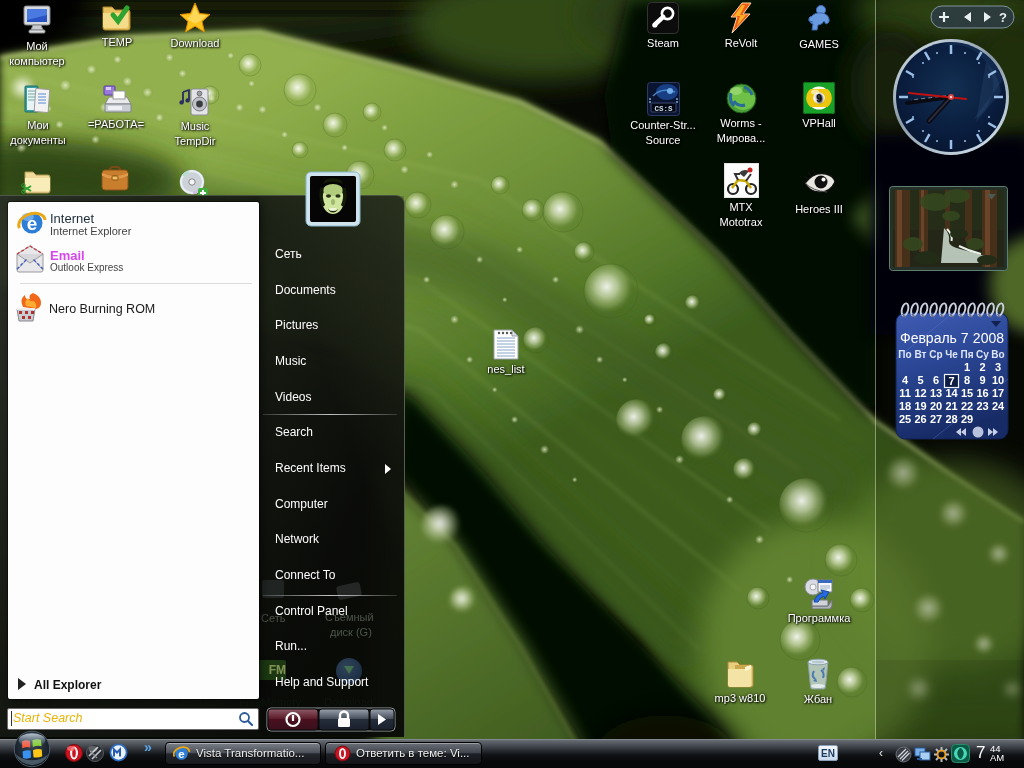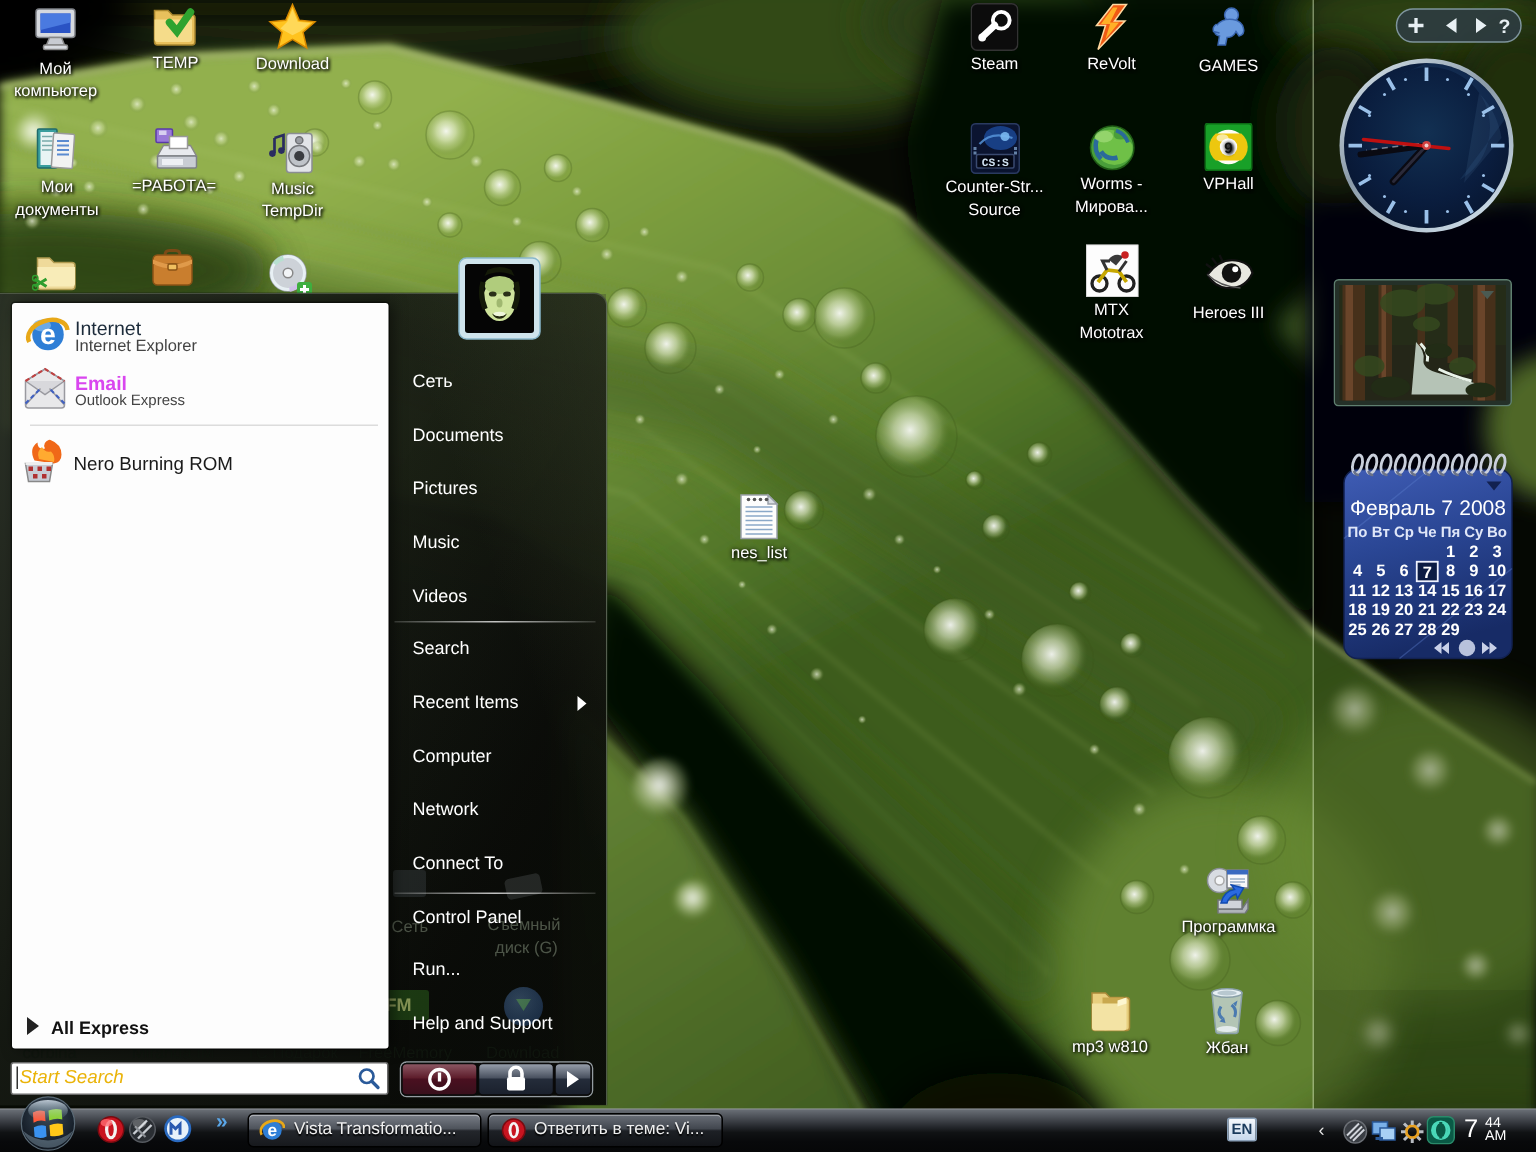--- a/index.html
+++ b/index.html
@@ -564,21 +564,21 @@
 <div style="position:absolute;left:260px;top:196px;width:144px;height:540px;background:linear-gradient(250deg,rgba(88,102,62,.30),rgba(0,0,0,0) 42%),linear-gradient(115deg,rgba(44,52,34,.2),rgba(0,0,0,.18) 60%)"></div>
 
 <div class="faint" style="left:15px;top:696px;color:rgba(16,22,14,.9)">corbina</div>
 <div class="faint" style="left:88px;top:696px;color:rgba(16,22,14,.9)">Miranda IM</div>
 <div class="faint" style="left:164px;top:696px;color:rgba(16,22,14,.9)">ТС Подарок</div>
 <div class="faint" style="left:239px;top:696px;color:rgba(16,22,14,.9)">FreeMemory</div>
 <div class="faint" style="left:324px;top:696px;color:rgba(16,22,14,.9)">Download</div>
 <div class="faint" style="left:261px;top:612px;color:rgba(170,185,160,.4)">Сеть</div>
 <div class="faint" style="left:325px;top:611px;color:rgba(170,185,160,.42)">Съемный</div>
 <div class="faint" style="left:330px;top:626px;color:rgba(170,185,160,.42)">диск (G)</div>
-<div style="position:absolute;left:257px;top:660px;width:29px;height:20px;background:rgba(60,140,36,.35);border-radius:2px;color:rgba(235,235,150,.5);font-size:12px;font-weight:bold;text-align:left;line-height:20px">FM</div>
+<div style="position:absolute;left:257px;top:660px;width:29px;height:20px;background:rgba(60,140,36,.35);border-radius:2px;color:rgba(235,235,150,.5);font-size:12px;font-weight:bold;text-align:right;line-height:20px">FM</div>
 <div style="position:absolute;left:336px;top:658px;width:26px;height:26px;border-radius:50%;background:radial-gradient(circle at 40% 35%,rgba(110,160,220,.38),rgba(40,90,170,.33))"></div>
 <div style="position:absolute;left:344px;top:666px;width:0;height:0;border-left:5px solid transparent;border-right:5px solid transparent;border-top:8px solid rgba(90,160,70,.5)"></div>
 <div style="position:absolute;left:337px;top:584px;width:24px;height:14px;background:rgba(200,206,214,.14);border-radius:3px;transform:rotate(-12deg)"></div>
 <div style="position:absolute;left:262px;top:580px;width:22px;height:18px;background:rgba(170,190,210,.12);border-radius:2px"></div>
 
 <div style="position:absolute;left:8px;top:202px;width:251px;height:497px;background:#fdfdfd;border-radius:2px;box-shadow:0 0 0 1px rgba(0,0,0,.4),3px 0 9px rgba(0,0,0,.5)"></div>
 <svg style="position:absolute;left:17px;top:208px" width="30" height="30" viewBox="0 0 30 30">
 <circle cx="15" cy="15" r="10.5" fill="#2e7ed6"></circle>
 <ellipse cx="11" cy="9" rx="6" ry="4" fill="#7ab4ec" opacity=".8"></ellipse>
 <text x="15" y="21.5" text-anchor="middle" font-size="19" font-weight="bold" fill="#fff" font-family="Liberation Sans,sans-serif">e</text>
@@ -606,21 +606,21 @@
         <rect x="6" y="18" width="3" height="3"></rect>
         <rect x="12" y="18" width="3" height="3"></rect>
         <rect x="18" y="18" width="3" height="3"></rect>
         <rect x="9" y="23" width="3" height="3"></rect>
         <rect x="15" y="23" width="3" height="3"></rect>
       </g>
 <path d="M4,16 h18" stroke="#eee" stroke-width="2"></path>
 </svg>
 <div style="position:absolute;left:49px;top:302px;font-size:12.5px;color:#1a1a1a">Nero Burning ROM</div>
 <div style="position:absolute;left:18px;top:678px;width:0;height:0;border-top:6px solid transparent;border-bottom:6px solid transparent;border-left:8px solid #222"></div>
-<div style="position:absolute;left:34px;top:678px;font-size:12px;font-weight:bold;color:#111">All Express</div>
+<div style="position:absolute;left:34px;top:678px;font-size:12px;font-weight:bold;color:#111">All Explorer</div>
 
 <div style="position:absolute;left:7px;top:708px;width:252px;height:22px;background:#fff;border:1px solid #6a6a6a;border-radius:2px;box-sizing:border-box"></div>
 <div style="position:absolute;left:13px;top:711px;font-size:12.5px;font-style:italic;color:#eab308">Start Search</div>
 <div style="position:absolute;left:11px;top:711px;width:1px;height:15px;background:#333"></div>
 <svg style="position:absolute;left:238px;top:711px" width="16" height="16" viewBox="0 0 16 16">
 <circle cx="6.5" cy="6.5" r="4.5" fill="none" stroke="#2a5a9a" stroke-width="1.8"></circle>
 <path d="M10,10 L14,14" stroke="#2a5a9a" stroke-width="2.2" stroke-linecap="round"></path>
     </svg>
 
 <svg style="position:absolute;left:305px;top:171px" width="56" height="56" viewBox="0 0 56 56">

